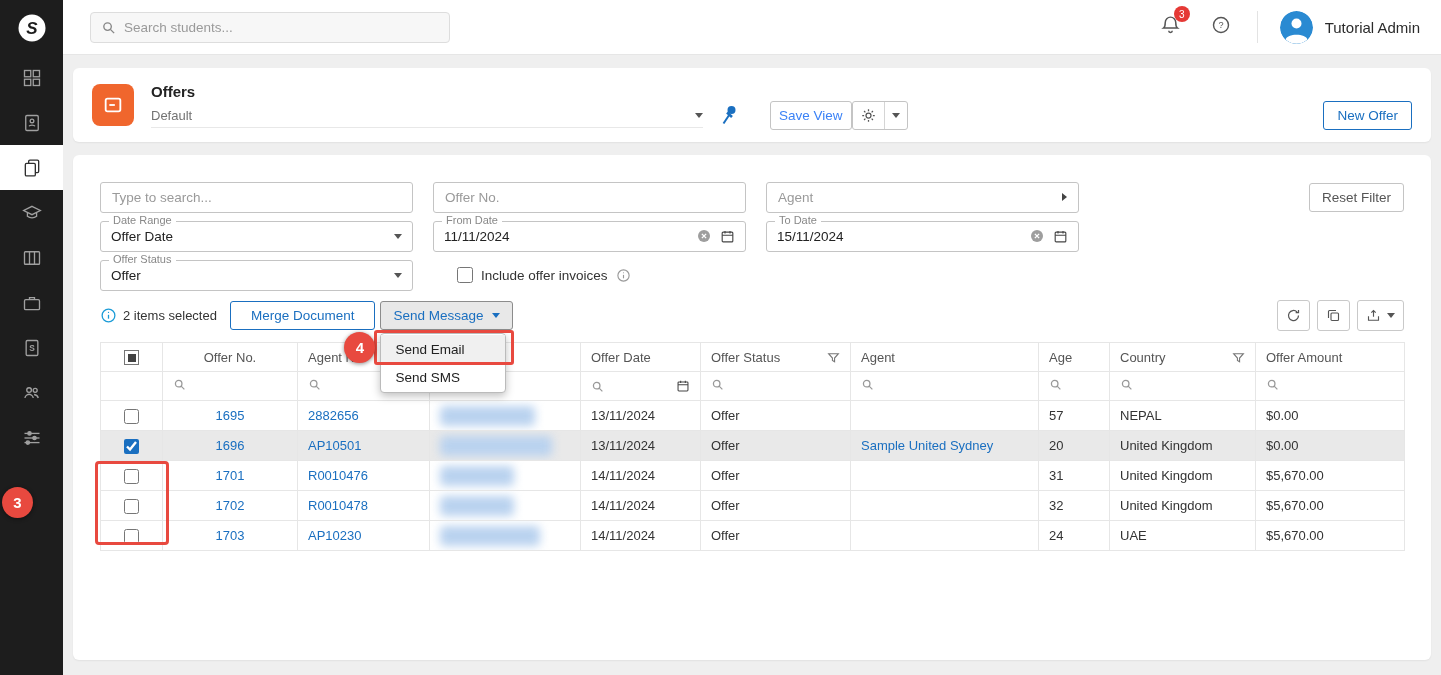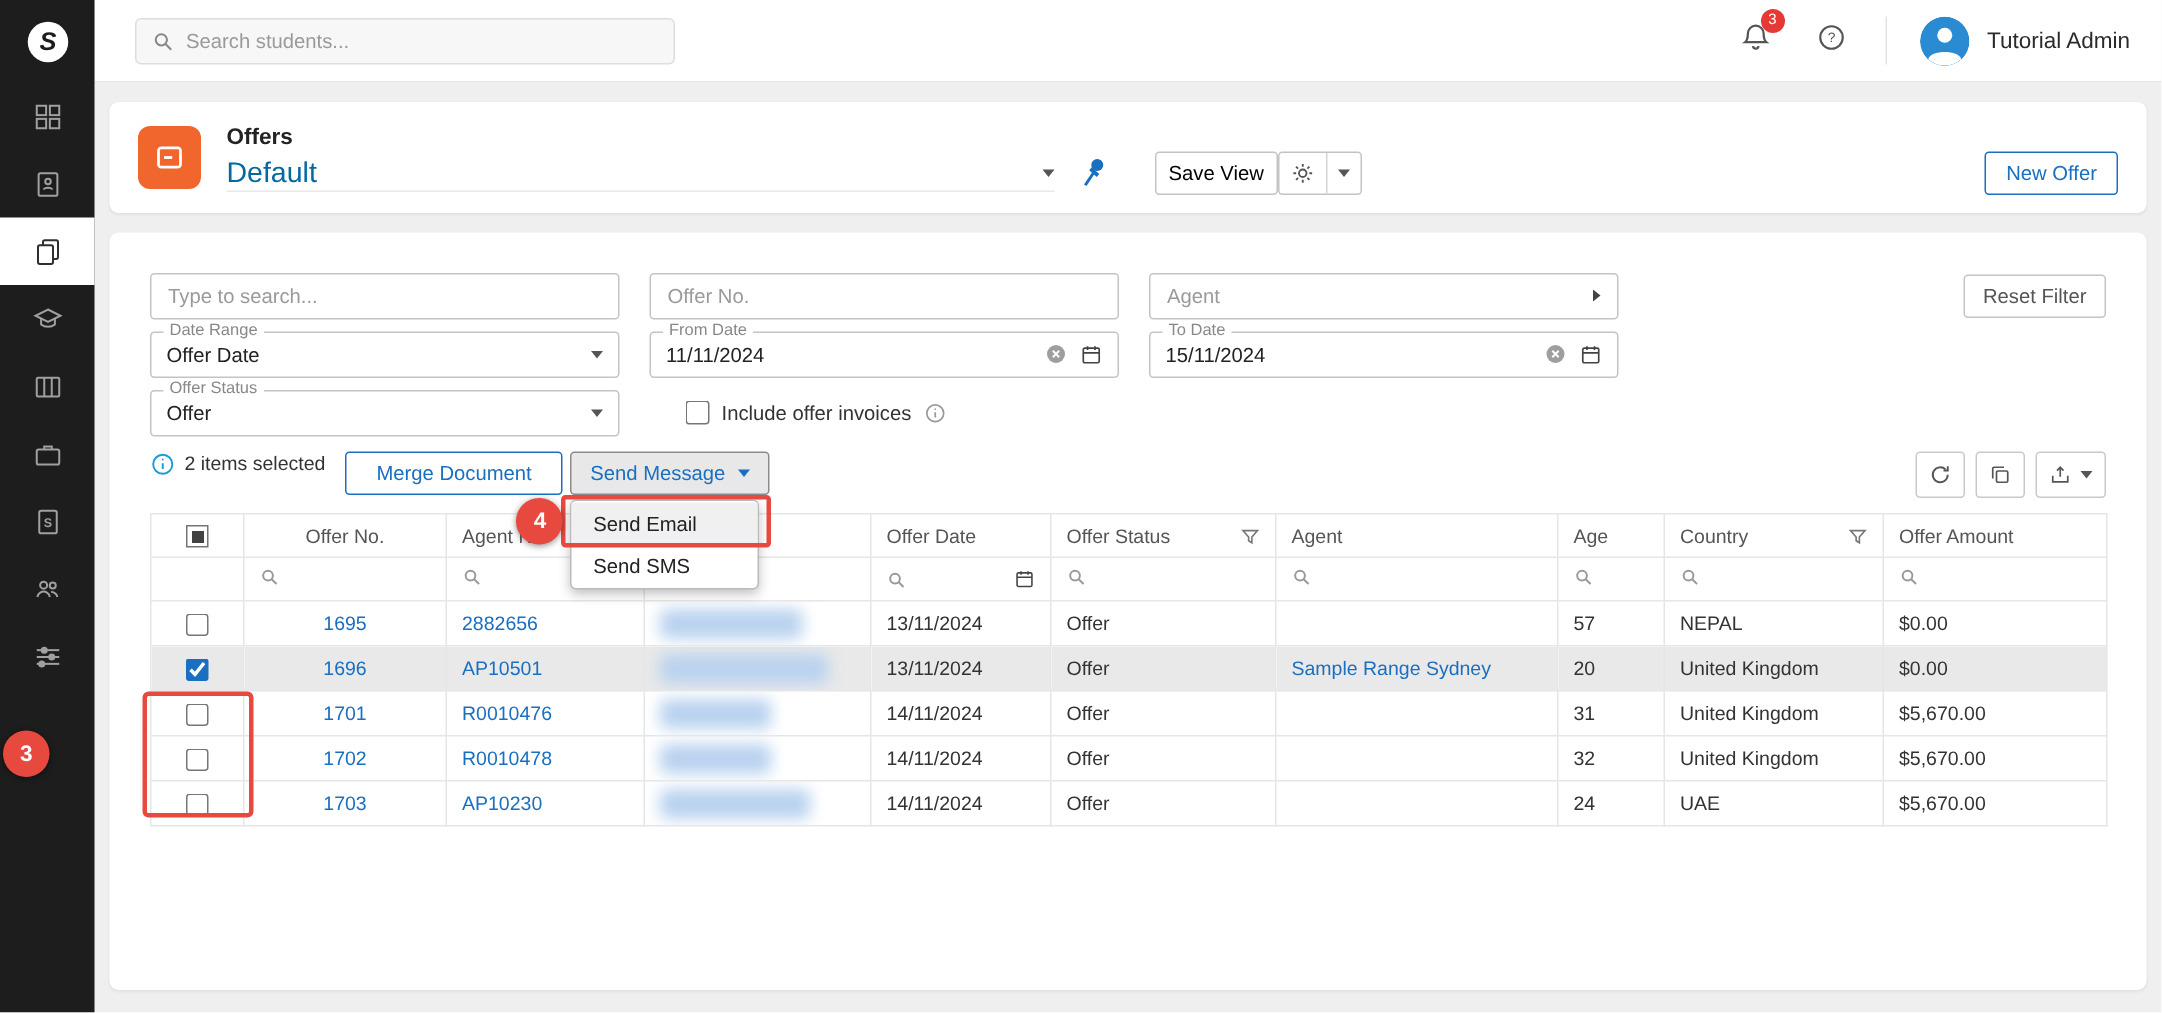--- a/index.html
+++ b/index.html
@@ -29,24 +29,24 @@
 
   
   .content { position:absolute; left:63px; top:55px; width:1378px; height:620px; padding:13px 10px 0; }
   .card { background:#fff; border-radius:6px; box-shadow:0 1px 2px rgba(0,0,0,0.06); }
 
   
   .card-head { position:relative; height:74px; margin-bottom:13px; }
   .app-icon { position:absolute; left:19px; top:16px; width:42px; height:42px; border-radius:8px; background:#f0662d; display:flex; align-items:center; justify-content:center; }
   .page-title { position:absolute; left:78px; top:15px; font-size:15px; font-weight:bold; color:#222; }
   .view-row { position:absolute; left:78px; top:36px; width:552px; height:24px; display:flex; align-items:center; border-bottom:1px solid #e8e8e8; cursor:pointer; }
-  .view-value { font-size:19px; color:#0369a1; }
+  .view-value { font-size:13px; color:#737373; }
   .pin-wrap { position:absolute; left:648px; top:37px; cursor:pointer; }
   .btn { font-family:inherit; font-size:13.5px; border-radius:3px; background:#fff; cursor:pointer; }
-  .save-view { position:absolute; left:697px; top:33px; height:29px; padding:0 8px; color:#000000; border:1px solid #c4c4c4; }
+  .save-view { position:absolute; left:697px; top:33px; height:29px; padding:0 8px; color:#3b82f6; border:1px solid #c4c4c4; }
   .gear-btn { position:absolute; left:779px; top:33px; height:29px; border:1px solid #c4c4c4; border-radius:3px; background:#fff; display:flex; align-items:stretch; cursor:pointer; }
   .gear-seg { display:flex; align-items:center; padding:0 8px; }
   .gear-caret-seg { display:flex; align-items:center; padding:0 7px; border-left:1px solid #d5d5d5; color:#555; }
   .new-offer { position:absolute; right:19px; top:33px; height:29px; padding:0 13px; color:#1a6fc0; border:1px solid #1a6fc0; }
 
   
   .caret-down { width:0; height:0; border-left:4px solid transparent; border-right:4px solid transparent; border-top:5px solid currentColor; display:inline-block; }
   .caret-right { width:0; height:0; border-top:4px solid transparent; border-bottom:4px solid transparent; border-left:5px solid #444; display:inline-block; }
 
   
@@ -61,21 +61,21 @@
   .ofield { position:relative; width:313px; height:31px; border:1px solid #c4c4c4; border-radius:3px; display:flex; align-items:center; padding:0 10px; margin-right:20px; background:#fff; cursor:pointer; }
   .ofield .flabel { position:absolute; top:-8px; left:8px; background:#fff; padding:0 4px; font-size:11px; color:#888; }
   .ofield .fvalue { font-size:13.5px; color:#222; flex:1; }
   .ofield .icn { display:flex; align-items:center; margin-left:8px; cursor:pointer; }
   .ofield .fcaret { margin-left:auto; color:#555; }
   .chk-group { display:flex; align-items:center; margin-left:24px; }
   .chk-group input { width:16px; height:16px; accent-color:#1a6fc0; margin:0; cursor:pointer; }
   .chk-label { font-size:13.5px; color:#333; margin:0 8px; }
 
   
-  .action-row { display:flex; align-items:flex-start; height:29px; margin-bottom:12px; }
+  .action-row { display:flex; align-items:center; height:29px; margin-bottom:12px; }
   .sel-text { font-size:13px; color:#333; margin:0 13px 0 6px; }
   .merge-btn { height:29px; padding:0 20px; color:#1a6fc0; border:1px solid #1a6fc0; margin-right:5px; }
   .send-wrap { position:relative; }
   .send-btn { height:29px; padding:0 12px; color:#1a6fc0; border:1px solid #8c8c8c; background:#e8e8e8; display:flex; align-items:center; gap:8px; }
   .dropdown-menu { position:absolute; top:calc(100% + 3px); left:0; width:126px; background:#fff; border:1px solid #bbb; border-radius:4px; box-shadow:0 3px 8px rgba(0,0,0,0.25); z-index:300; padding:1px 0; }
   .menu-item { height:28px; display:flex; align-items:center; padding:0 14px; font-size:13.5px; color:#222; cursor:pointer; }
   .menu-item.hover { background:#f0f0f0; }
   .icon-group { margin-left:auto; display:flex; gap:7px; }
   .icon-btn { height:31px; border:1px solid #c9c9c9; border-radius:3px; background:#fff; display:flex; align-items:center; justify-content:center; padding:0 8px; cursor:pointer; gap:6px; color:#555; }
 
@@ -478,21 +478,21 @@
             </tr>
             <tr class="hl-gray">
               <td class="cb-cell"><input type="checkbox" checked="" style=""></td>
               <td class="c-center"><span class="link">1696</span></td>
               <td><span class="link">AP10501</span></td>
               <td>
                 <div class="blur-blob"></div>
               </td>
               <td>13/11/2024</td>
               <td>Offer</td>
-              <td><span class="link">Sample Range Sydney</span></td>
+              <td><span class="link">Sample United Sydney</span></td>
               <td>20</td>
               <td>United Kingdom</td>
               <td>$0.00</td>
             </tr>
             <tr>
               <td class="cb-cell"><input type="checkbox" style=""></td>
               <td class="c-center"><span class="link">1701</span></td>
               <td><span class="link">R0010476</span></td>
               <td>
                 <div class="blur-blob"></div>

